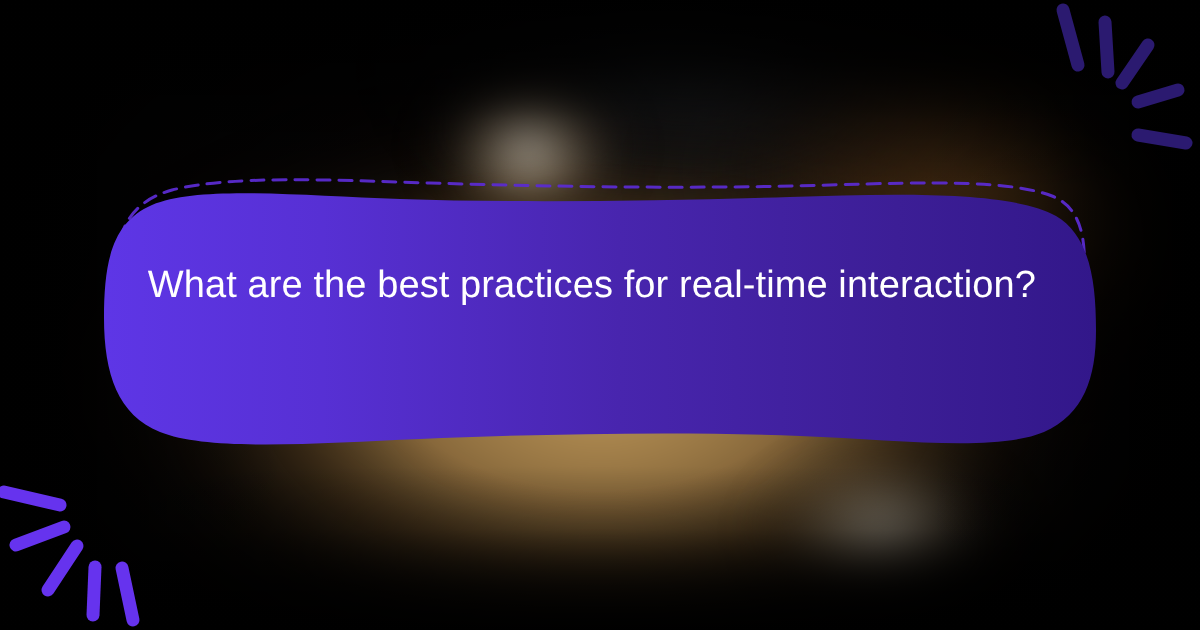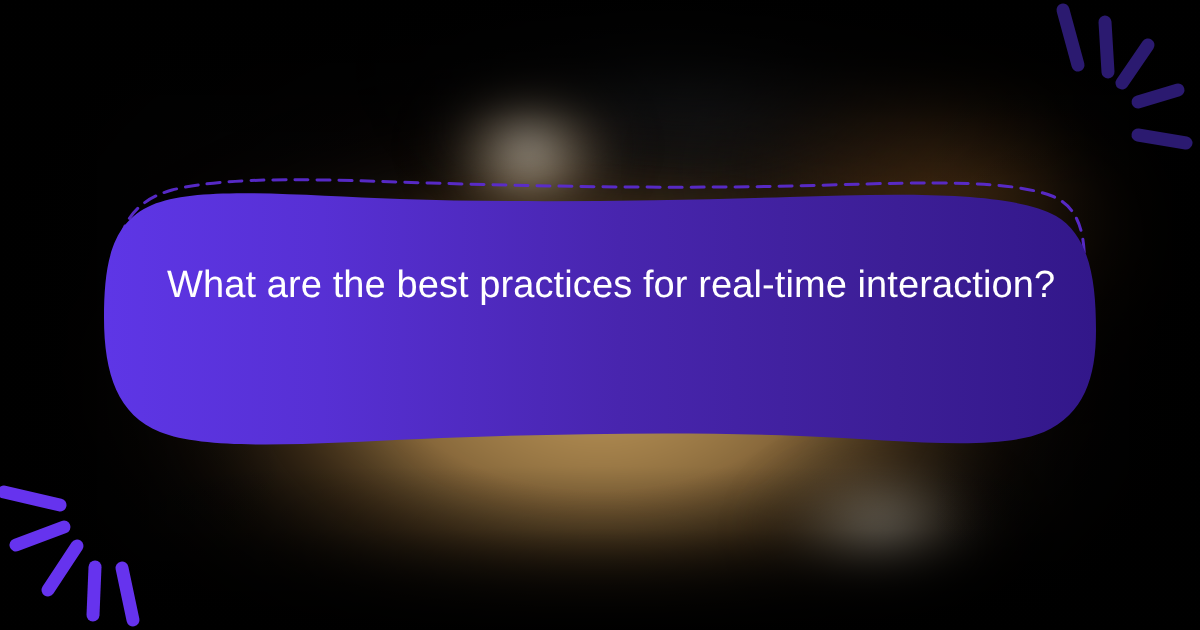--- a/index.html
+++ b/index.html
@@ -115,24 +115,24 @@
 
   
   #overlay {
     position: absolute;
     inset: 0;
   }
 
   
   #headline {
     position: absolute;
-    left: 167px;
+    left: 136px;
     top: 258px;
     width: 900px;
-    text-align: left;
+    text-align: right;
     color: #ffffff;
     font-size: 38px;
     line-height: 55px;
     font-weight: 400;
     letter-spacing: 0.1px;
     text-rendering: geometricPrecision;
   }
 </style>
 </head>
 <body>

